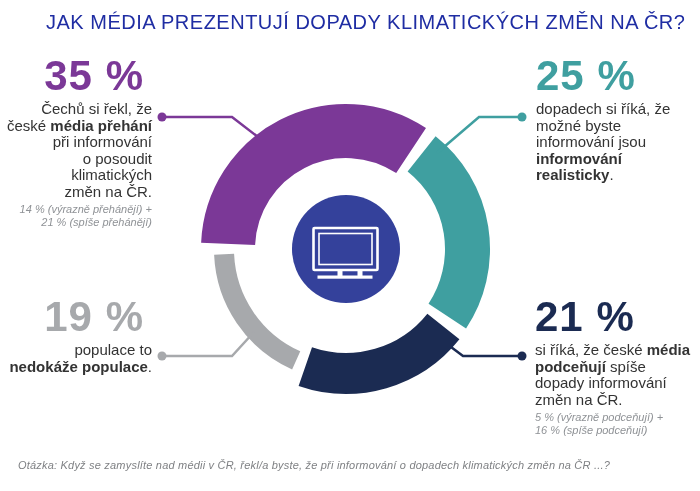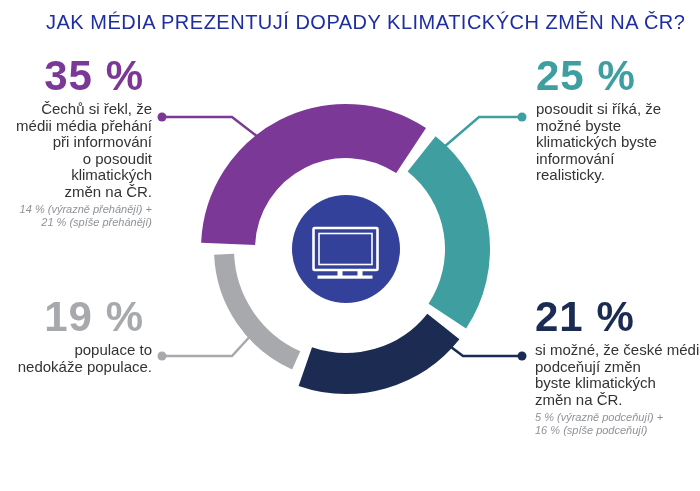--- a/index.html
+++ b/index.html
@@ -9,21 +9,21 @@
   }
   #title{
     position:absolute;left:12px;top:11px;width:660px;
     font-size:20px;font-weight:400;letter-spacing:0.5px;color:#1F2DA3;margin-left:34px;
   }
   #chart-svg{position:absolute;left:0;top:0;}
   .callout{position:absolute;color:#333333;}
   .callout .num{font-size:42px;font-weight:bold;line-height:1;letter-spacing:1px;}
   .callout .body{font-size:15px;line-height:16.5px;margin-top:4px;}
   .callout .fn{font-size:11px;font-style:italic;color:#8F9296;line-height:13px;margin-top:3px;}
-  .callout .b{font-weight:normal;}
+  .callout .b{font-weight:bold;}
   .align-right{text-align:right;}
   .align-left{text-align:left;}
   .align-right .num{margin-right:8px;}
   #c-prehani{top:55px;right:548px;width:215px;}
   #c-realisticky{top:55px;left:536px;width:190px;}
   #c-neposoudi{top:296px;right:548px;width:215px;}
   #c-podcenuji{top:296px;left:535px;width:200px;}
   #question{
     position:absolute;left:18px;top:459px;width:660px;
     font-size:11px;font-style:italic;color:#7F8184;letter-spacing:0.2px;
@@ -54,61 +54,62 @@
       <rect x="357.5" y="270" width="5" height="6" fill="#FFFFFF"></rect>
       <rect x="317.5" y="275.5" width="55" height="3.2" fill="#FFFFFF"></rect>
     </svg>
 
   <div id="title">JAK MÉDIA PREZENTUJÍ DOPADY KLIMATICKÝCH ZMĚN NA ČR?</div>
 
   <div class="callout align-right" id="c-prehani">
     <div class="num" style="color: rgb(123, 56, 151);">35 %</div>
     <div class="body">
         <div><span>Čechů si řekl, že</span></div>
-        <div><span>médii </span><span class="b">média přehání</span></div>
+        <div><span>české </span><span class="b">média přehání</span></div>
         <div><span>při informování</span></div>
         <div><span>o posoudit</span></div>
         <div><span>klimatických</span></div>
         <div><span>změn na ČR.</span></div>
       </div>
     <div class="fn">
         <div>14 % (výrazně přehánějí) +</div>
         <div>21 % (spíše přehánějí)</div>
       </div>
   </div>
 
   <div class="callout align-left" id="c-realisticky">
     <div class="num" style="color: rgb(63, 159, 160);">25 %</div>
     <div class="body">
-        <div><span>posoudit si říká, že</span></div>
+        <div><span>dopadech si říká, že</span></div>
         <div><span>možné byste</span></div>
-        <div><span>klimatických byste</span></div>
+        <div><span>informování jsou</span></div>
         <div><span class="b">informování</span></div>
         <div><span class="b">realisticky</span><span>.</span></div>
       </div>
     <div class="fn"></div>
   </div>
 
   <div class="callout align-right" id="c-neposoudi">
     <div class="num" style="color: rgb(167, 169, 172);">19 %</div>
     <div class="body">
         <div><span>populace to</span></div>
         <div><span class="b">nedokáže populace</span><span>.</span></div>
       </div>
     <div class="fn"></div>
   </div>
 
   <div class="callout align-left" id="c-podcenuji">
     <div class="num" style="color: rgb(27, 43, 82);">21 %</div>
     <div class="body">
-        <div><span>si možné, že české </span><span class="b">média</span></div>
-        <div><span class="b">podceňují</span><span> změn</span></div>
-        <div><span>byste klimatických</span></div>
+        <div><span>si říká, že české </span><span class="b">média</span></div>
+        <div><span class="b">podceňují</span><span> spíše</span></div>
+        <div><span>dopady informování</span></div>
         <div><span>změn na ČR.</span></div>
       </div>
     <div class="fn">
         <div>5 % (výrazně podceňují) +</div>
         <div>16 % (spíše podceňují)</div>
       </div>
   </div>
 
+  <div id="question">Otázka: Když se zamyslíte nad médii v ČR, řekl/a byste, že při informování o dopadech klimatických změn na ČR ...?</div>
 
 </div>
 
 </body></html>

